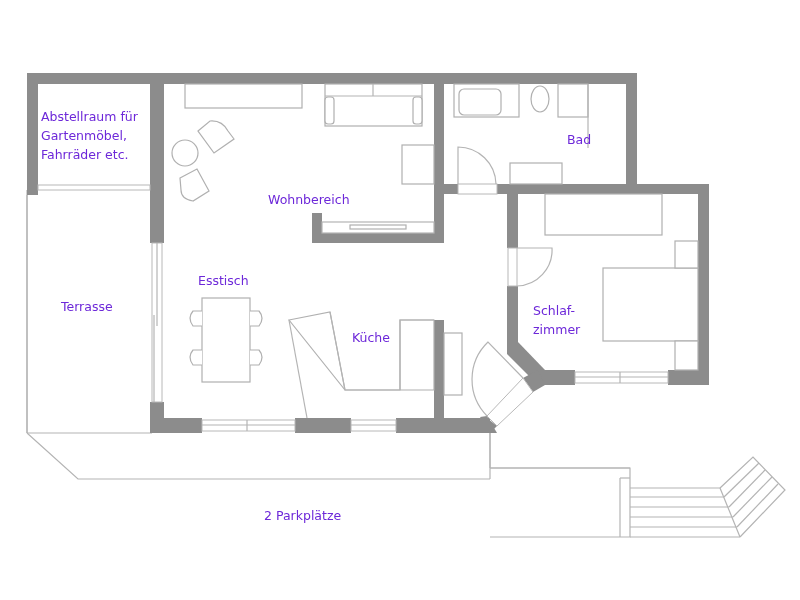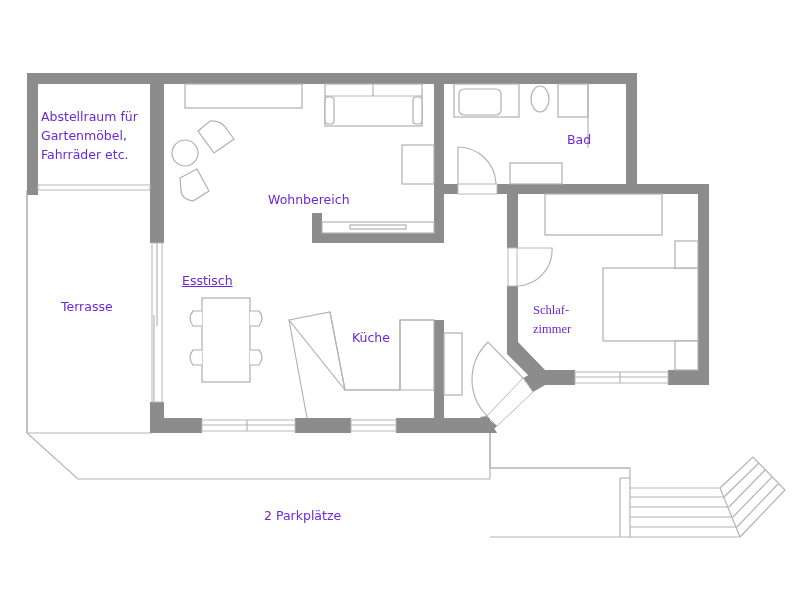--- a/index.html
+++ b/index.html
@@ -190,18 +190,18 @@
   <g>
     <line class="line" x1="27" y1="195" x2="27" y2="433"></line>
   </g>
 </svg>
 
 <div class="label" style="left:41px; top:107px;">Abstellraum für
 Gartenmöbel,
 Fahrräder etc.</div>
 <div class="label" style="left:268px; top:158px;margin-top:32px;">Wohnbereich</div>
 <div class="label" style="left:519px; top:130px;margin-left:48px;">Bad</div>
-<div class="label" style="left:182px; top:271px;text-decoration:underline;">Esstisch</div>
+<div class="label" style="left:198px; top:271px;">Esstisch</div>
 <div class="label" style="left:352px; top:328px;">Küche</div>
-<div class="label" style="left:533px; top:301px;font-family:Liberation Serif, serif;">Schlaf-
+<div class="label" style="left:533px; top:301px;">Schlaf-
 zimmer</div>
 <div class="label" style="left:61px; top:297px;text-align:right;">Terrasse</div>
 <div class="label" style="left:264px; top:506px;text-align:right;">2 Parkplätze</div>
 
 </body></html>

